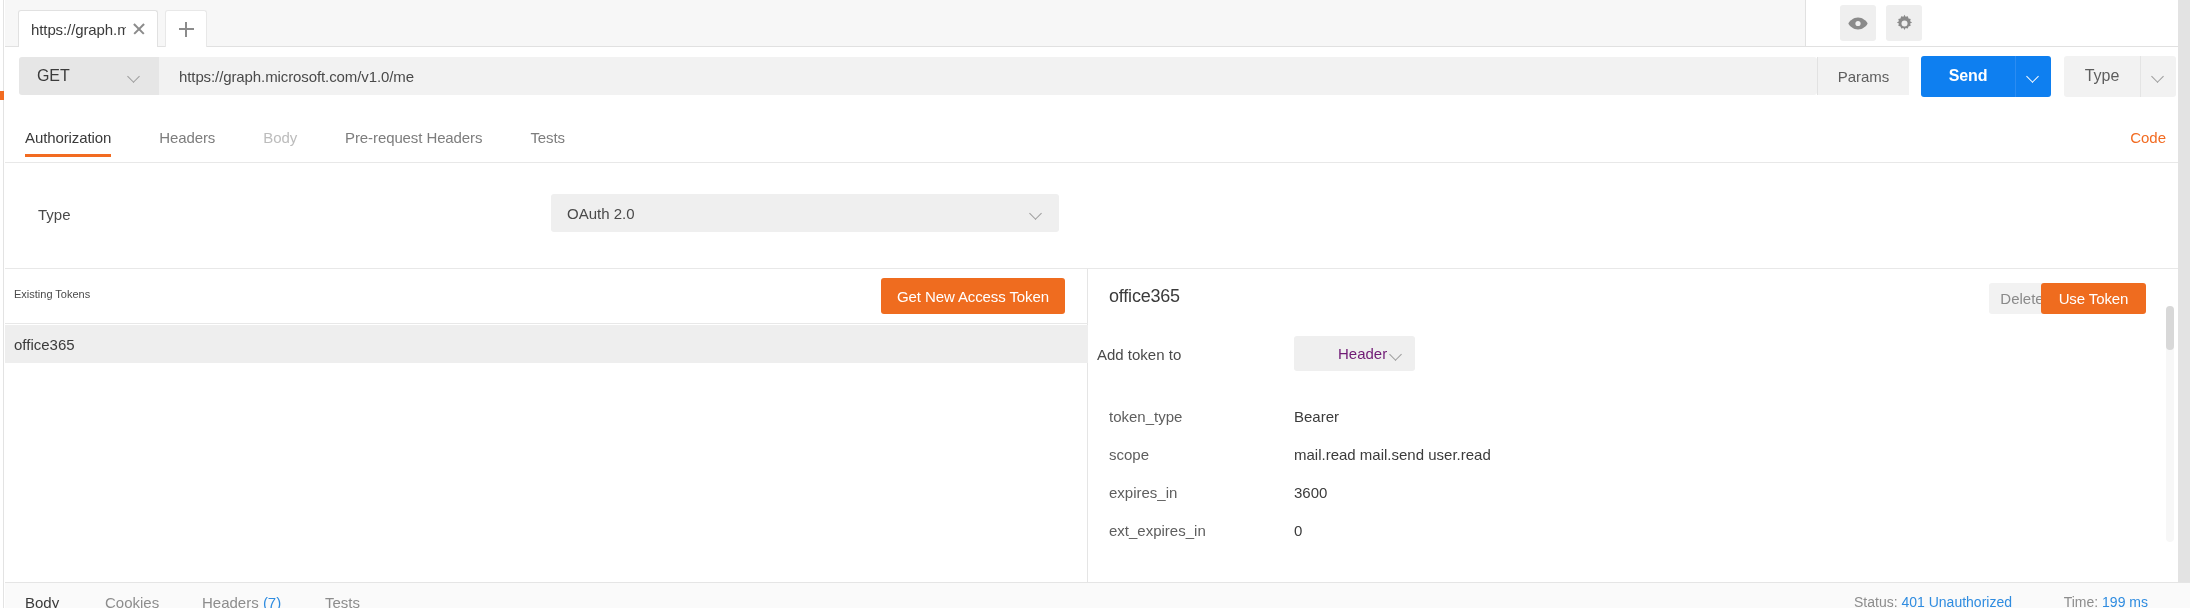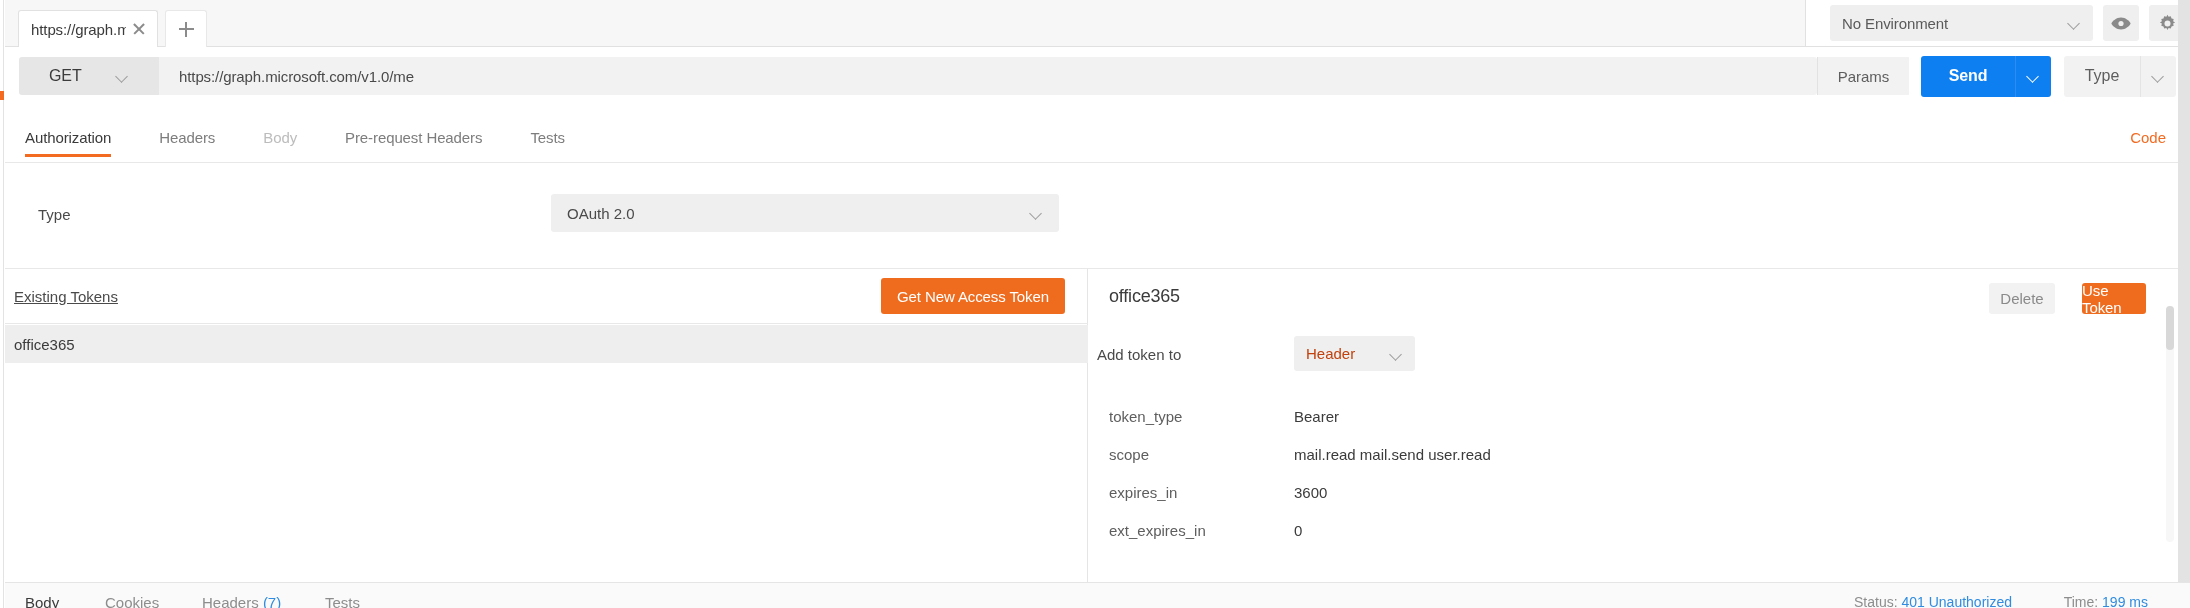--- a/index.html
+++ b/index.html
@@ -135,21 +135,21 @@
     width: 2185px; height: 58px;
     background: #ffffff;
     display: flex; align-items: center;
     padding: 10px 14px 10px 14px;
   }
   .method-box {
     width: 140px; height: 38px;
     background: #e6e6e6;
     border-radius: 3px 0 0 3px;
     display: flex; align-items: center;
-    padding: 0 30px;
+    padding: 0 18px;
     cursor: pointer;
     flex: none;
   }
   .method-label {
     font-size: 16px; color: #3b3b3b; flex: 1;
     letter-spacing: -0.1px;
   }
   .url-input {
     height: 38px;
     flex: 1;
@@ -277,21 +277,21 @@
     background: #ffffff;
     border-right: 1px solid #e5e5e5;
   }
   .existing-row {
     position: absolute; left: 0; top: 0;
     width: 1083px; height: 55px;
     border-bottom: 1px solid #e8e8e8;
   }
   .existing-label {
     position: absolute; left: 9px; top: 19px;
-    font-size: 15px; color: #4a4a4a; text-decoration: underline;
+    font-size: 11px; color: #4a4a4a;
   }
   .get-token-btn {
     position: absolute; right: 23px; top: 9px;
     width: 184px; height: 36px;
     background: #ef6c1f;
     border-radius: 3px;
     color: #ffffff; font-size: 15px;
     display: flex; align-items: center; justify-content: center;
     cursor: pointer;
     letter-spacing: -0.1px;
@@ -325,21 +325,21 @@
     position: absolute; right: 135px; top: 14px;
     width: 66px; height: 31px;
     background: #f2f2f2;
     border-radius: 3px;
     font-size: 15px; color: #8a8a8a;
     display: flex; align-items: center; justify-content: center;
     cursor: pointer;
   }
   .use-token-btn {
     position: absolute; right: 44px; top: 14px;
-    width: 64px; height: 31px;
+    width: 105px; height: 31px;
     background: #ef6c1f;
     border-radius: 3px;
     font-size: 15px; color: #ffffff;
     display: flex; align-items: center; justify-content: center;
     cursor: pointer;
     letter-spacing: -0.1px;
   }
 
   .addtoken-row {
     position: absolute; left: 0; top: 58px;
@@ -352,21 +352,21 @@
   .addtoken-select {
     position: absolute; left: 205px; top: 9px;
     width: 121px; height: 35px;
     background: #efefef;
     border-radius: 3px;
     display: flex; align-items: center;
     padding: 0 12px;
     cursor: pointer;
   }
   .addtoken-select-label {
-    flex: 1; font-size: 15px; color: #c2410c;
+    flex: 1; font-size: 15px; color: #701a75; margin-left: 32px;
   }
 
   .kv-list {
     position: absolute; left: 0; top: 128px;
     width: 1101px;
   }
   .kv-row {
     position: relative;
     height: 38px;
     display: flex; align-items: center;
@@ -440,24 +440,20 @@
 
   <div class="tabstrip">
     <div class="tab">
       <span class="tab-label">https://graph.microso</span>
       <span class="tab-close"></span>
     </div>
     <div class="tab-new"></div>
   </div>
 
   <div class="envbar">
-    <div class="env-select">
-      <span class="env-select-label">No Environment</span>
-      <span class="chev"></span>
-    </div>
     <div class="env-icon-btn">
       <svg class="eye-svg" width="20" height="13" viewBox="0 0 20 13">
         <path d="M10 0.5C5.2 0.5 1.4 4.2 0.4 6.5c1 2.3 4.8 6 9.6 6s8.6-3.7 9.6-6c-1-2.3-4.8-6-9.6-6z" fill="#8a8a8a"></path>
         <circle cx="10" cy="6.5" r="2.6" fill="#efefef"></circle>
       </svg>
     </div>
     <div class="env-icon-btn">
       <svg class="gear-svg" width="19" height="19" viewBox="0 0 19 19">
         <path d="M9.5 0.8l1.1 2.0 2.2-0.6 0.7 2.2 2.2 0.7-0.6 2.2 2.0 1.1-2.0 1.1 0.6 2.2-2.2 0.7-0.7 2.2-2.2-0.6-1.1 2.0-1.1-2.0-2.2 0.6-0.7-2.2-2.2-0.7 0.6-2.2-2.0-1.1 2.0-1.1-0.6-2.2 2.2-0.7 0.7-2.2 2.2 0.6z" fill="#8a8a8a"></path>
         <circle cx="9.5" cy="9.4" r="3.0" fill="#efefef"></circle>

